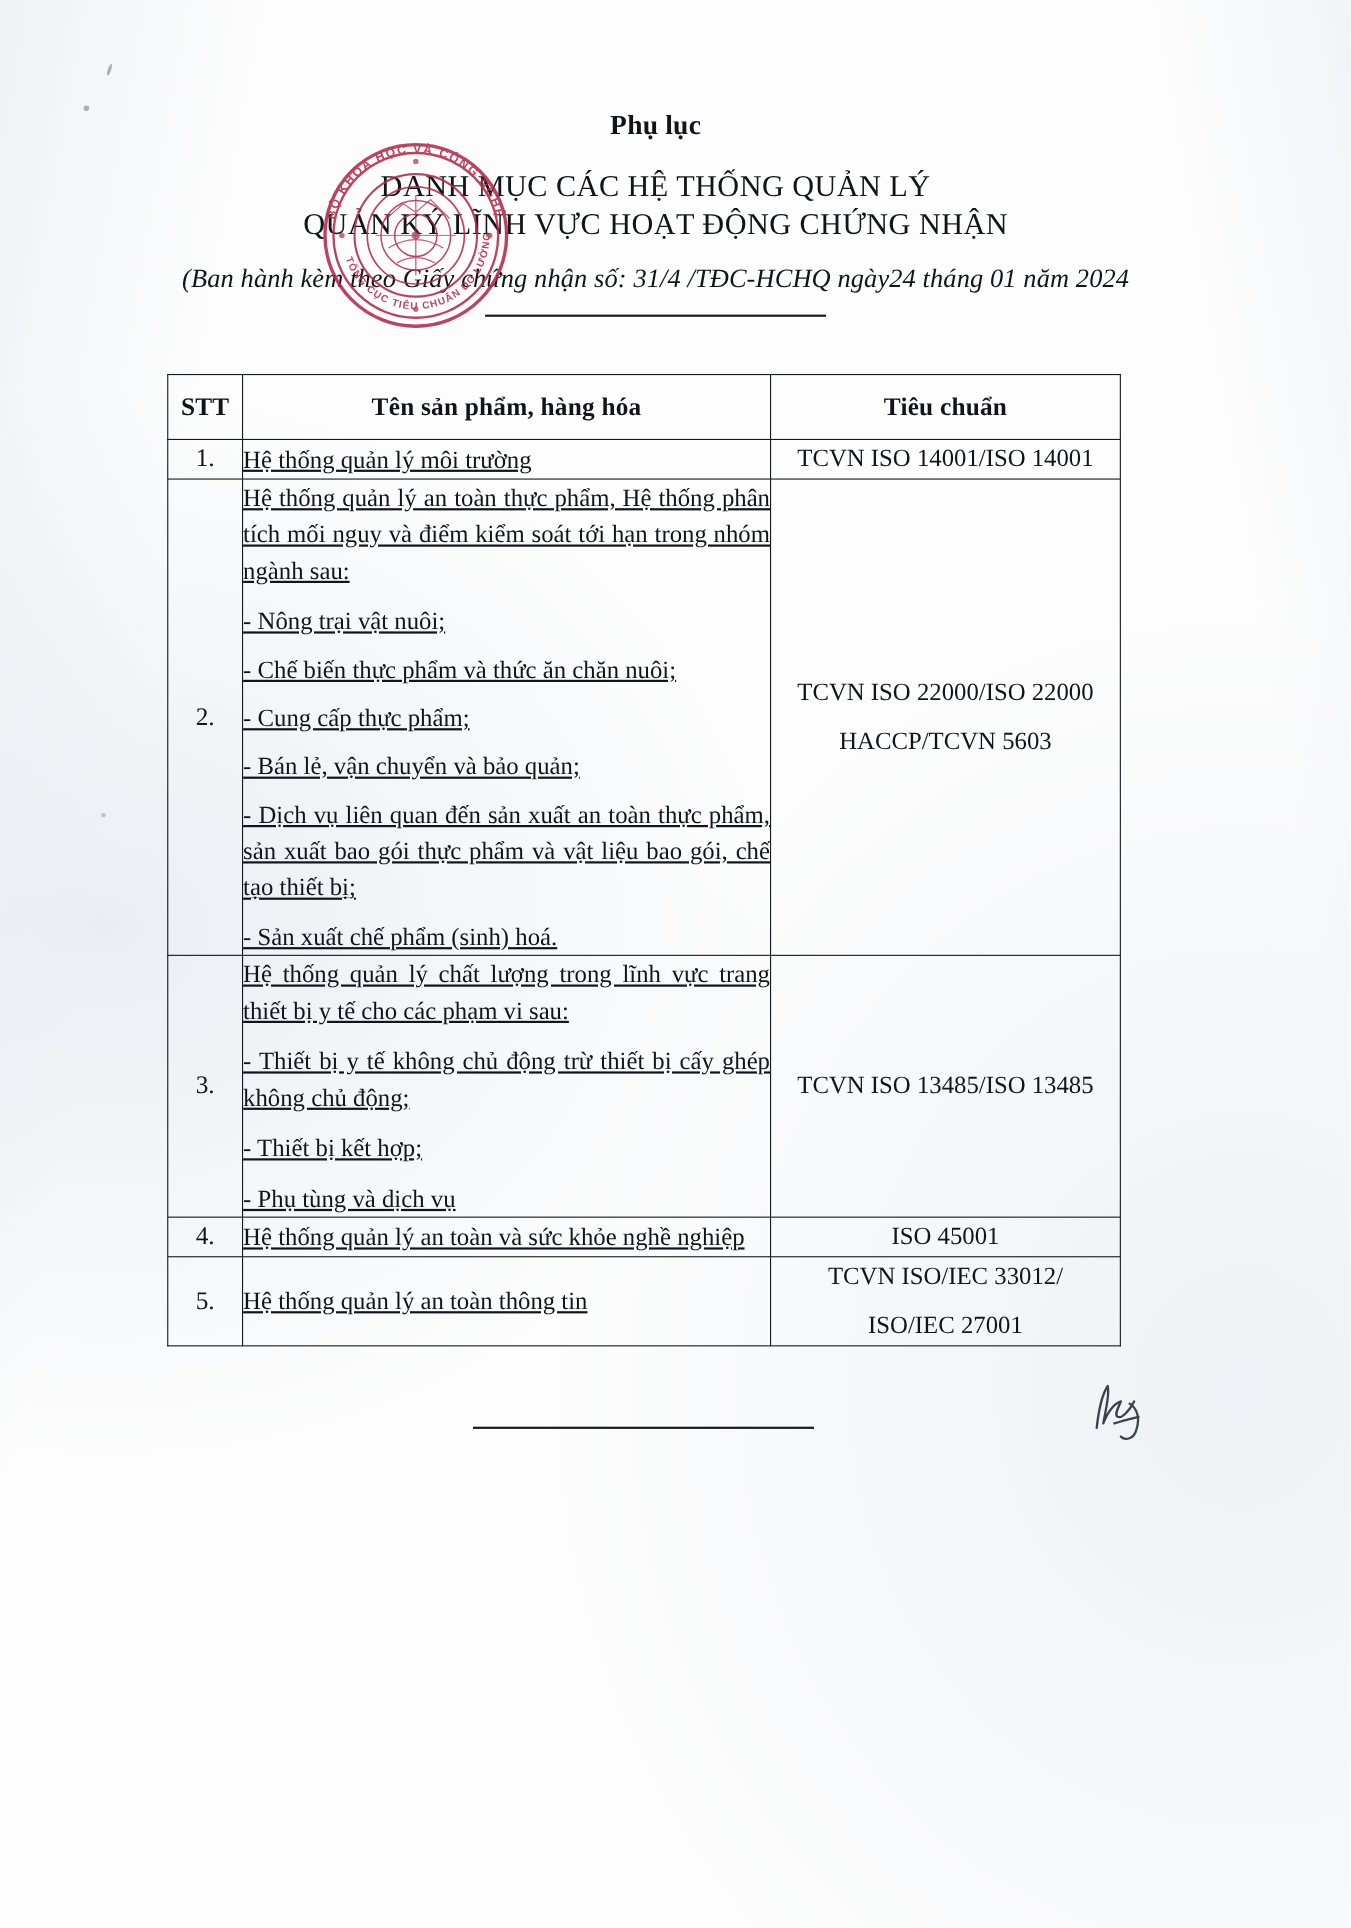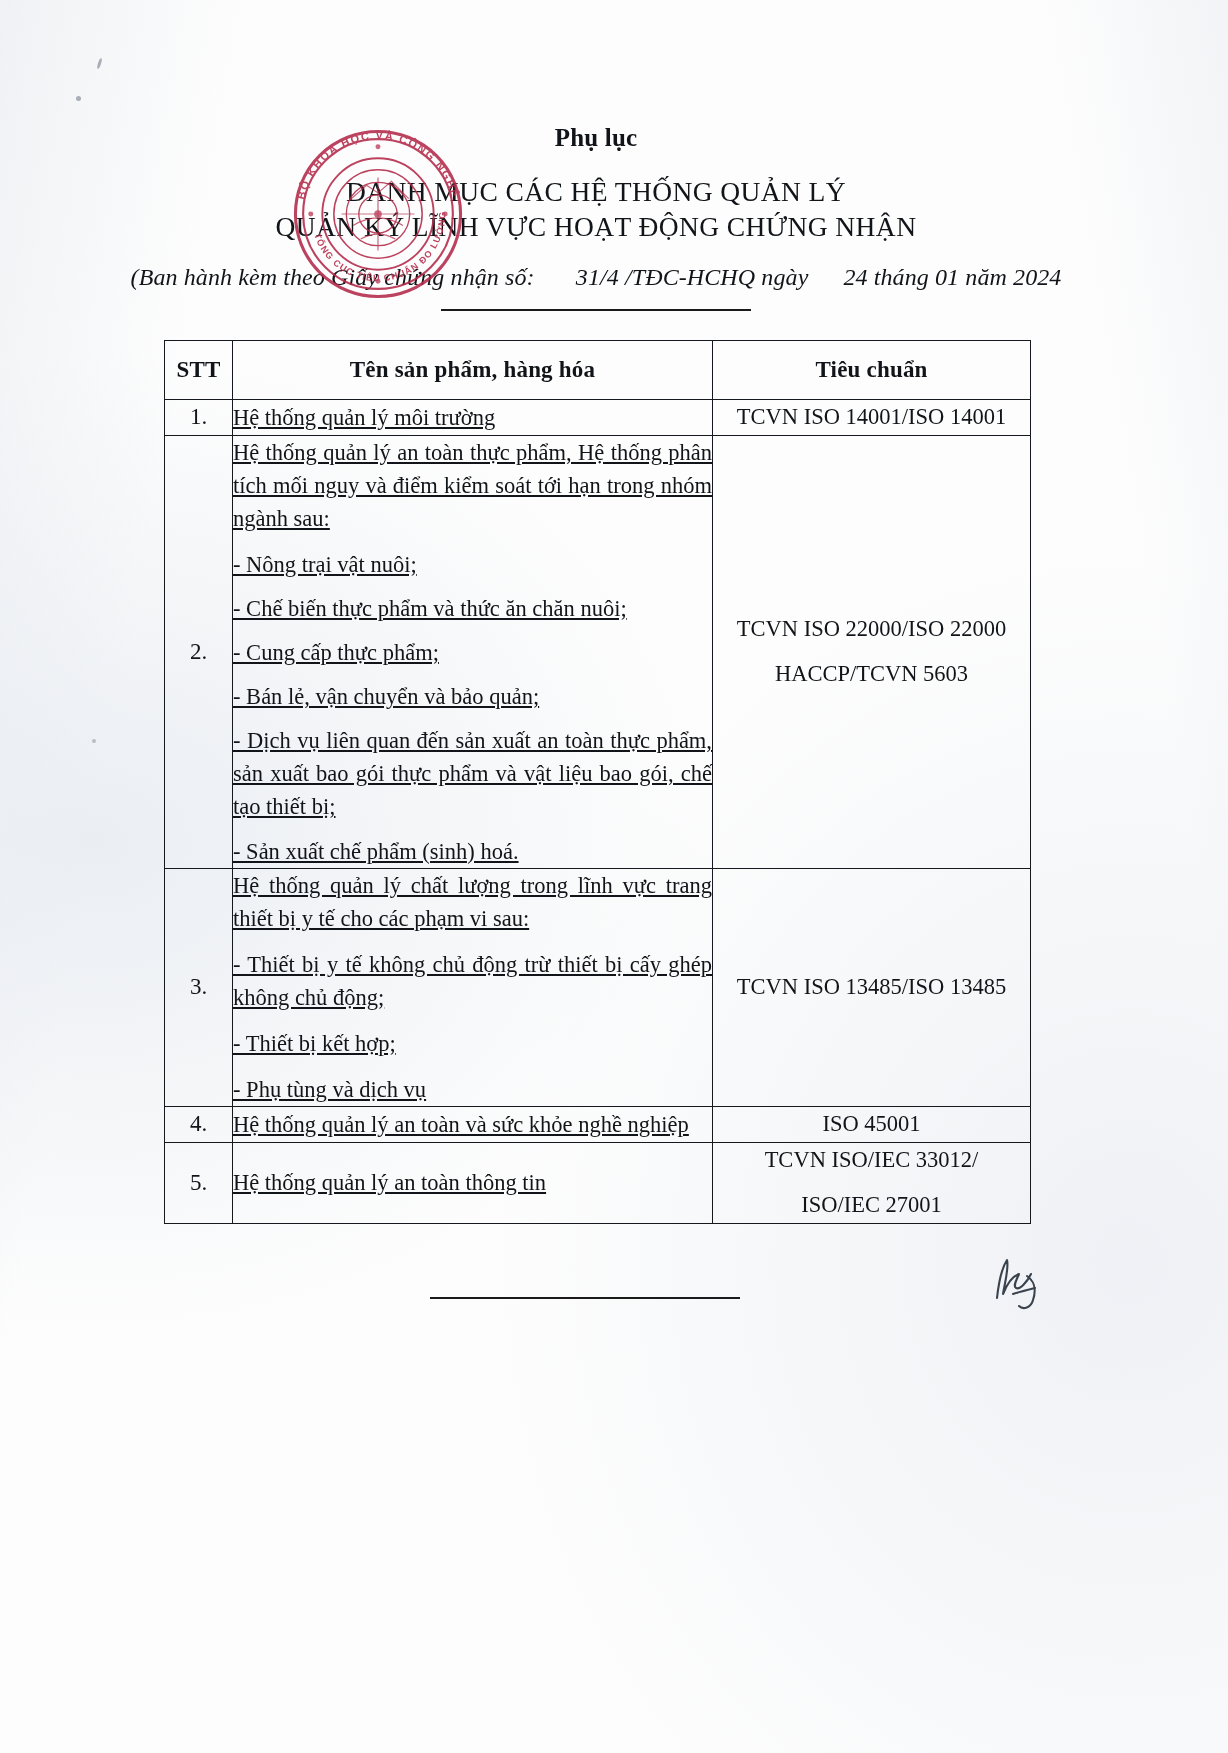--- a/index.html
+++ b/index.html
@@ -32,21 +32,21 @@
   .speck {
     position: absolute;
     background: #6b7280;
     border-radius: 50%;
     opacity: .55;
   }
 
   
   .header {
     position: absolute;
-    top: 124px;
+    top: 101px;
     left: 0;
     width: 1192px;
     text-align: center;
     z-index: 5;
   }
   .hdr-phuluc {
     font-size: 25px;
     font-weight: bold;
     letter-spacing: .2px;
     margin-bottom: 22px;
@@ -61,21 +61,20 @@
     margin-top: 16px;
     font-size: 24px;
     font-style: italic;
     line-height: 1.45;
     letter-spacing: .1px;
   }
   .hdr-sub .num,
   .hdr-sub .day {
     font-style: italic;
     font-weight: 500;
-    margin-left: 35px;
   }
   .hdr-rule {
     width: 310px;
     height: 1.6px;
     background: #1a1a1a;
     margin: 14px auto 0 auto;
   }
 
   
   .seal {
@@ -89,21 +88,20 @@
     pointer-events: none;
   }
 
   
   .tbl-wrap {
     position: absolute;
     left: 152px;
     top: 340px;
     width: 866px;
     z-index: 4;
-    margin-left: 12px;
   }
   table.doc {
     border-collapse: collapse;
     width: 866px;
     table-layout: fixed;
   }
   table.doc td, table.doc th {
     border: 1.4px solid #15181c;
     vertical-align: middle;
     padding: 0;

